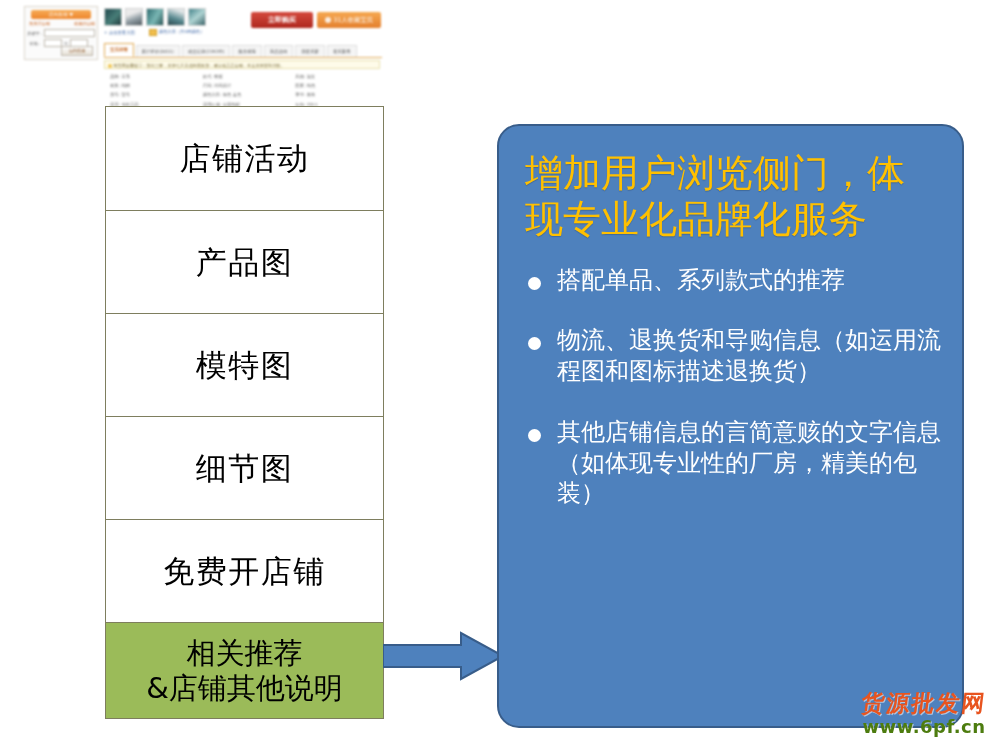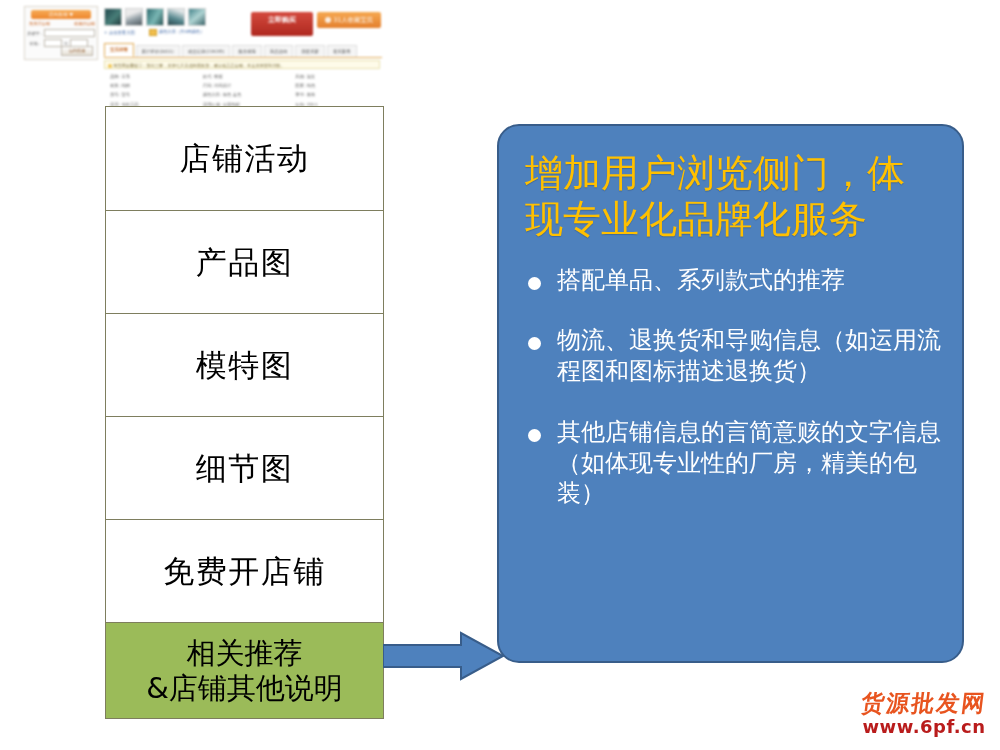--- a/index.html
+++ b/index.html
@@ -119,21 +119,21 @@
     width: 6px; height: 4.5px;
     background: #f0b93c;
     border: .5px solid #d09a20;
     margin-right: 2px;
     vertical-align: middle;
   }
 
   .tb-buy {
     position: absolute;
     left: 251px; top: 12px;
-    width: 62px; height: 24px;
+    width: 62px; height: 16px;
     background: linear-gradient(#d13b2e, #a8160c);
     border-radius: 2px;
     color: #fff;
     font-size: 7px;
     font-weight: bold;
     text-align: center;
     line-height: 16px;
     white-space: nowrap;
   }
   .tb-fav {
@@ -279,21 +279,21 @@
     width: 124px;
     height: 54px;
   }
 
   
   .blue-panel {
     position: absolute;
     left: 497px;
     top: 124px;
     width: 467px;
-    height: 539px;
+    height: 604px;
     background: #4e81bd;
     border: 2px solid #385d8a;
     border-radius: 22px;
     box-sizing: border-box;
     padding: 24px 20px 10px 26px;
   }
   .bp-title {
     color: #ffc000;
     font-size: 38px;
     line-height: 1.22;
@@ -344,21 +344,21 @@
     color: #e8541f;
     letter-spacing: 2px;
     transform: skewX(-7deg);
     text-shadow: 1px 1px 0 rgba(255,255,255,.55);
   }
   .wm-url {
     display: block;
     margin-top: 3px;
     font-size: 18px;
     font-weight: bold;
-    color: #b91c1c;
+    color: #4d7c0f;
     letter-spacing: .5px;
     text-shadow: 1px 1px 0 rgba(255,255,255,.55);
   }
 </style>
 </head>
 <body>
 
 <div class="taobao-shot">
 
   <div class="tb-left-panel">

